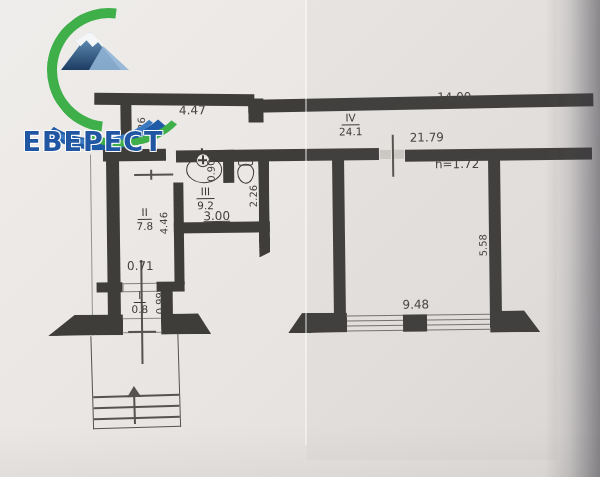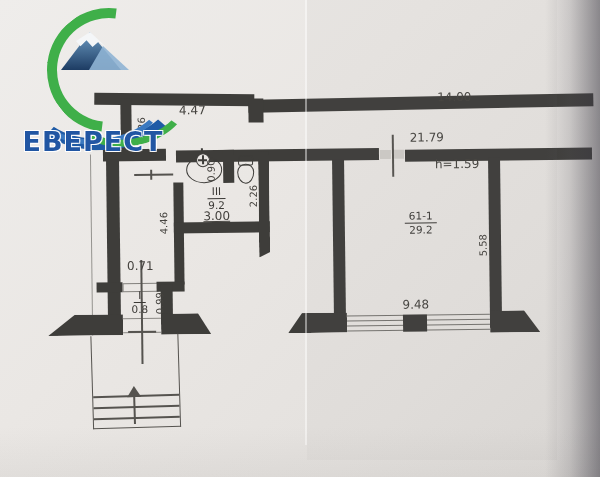--- a/index.html
+++ b/index.html
@@ -135,41 +135,45 @@
     <div class="tap"></div>
     <div class="spout"></div>
   </div>
   <div class="toilet-tank"></div>
   <div class="toilet-bowl"></div>
 
   <div class="dim" style="left:168px;top:102px;width:52px;">4.47</div>
   <div class="vdim" style="left:126px;top:121px;">1.26</div>
   <div class="dim" style="left:428px;top:92px;width:56px;">14.00</div>
   <div class="dim" style="left:400px;top:132px;width:56px;">21.79</div>
-  <div class="dim" style="left:428px;top:159px;width:60px;">h=1.59</div>
+  <div class="dim" style="left:428px;top:159px;width:60px;">h=1.72</div>
   <div class="vdim" style="left:195px;top:164px;">0.90</div>
   <div class="vdim" style="left:237px;top:190px;">2.26</div>
   <div class="dim" style="left:196px;top:208px;width:42px;text-decoration:underline;">3.00</div>
   <div class="vdim" style="left:147px;top:216px;">4.46</div>
   <div class="dim" style="left:117px;top:257px;width:46px;">0.71</div>
   <div class="vdim" style="left:142px;top:296px;">0.99</div>
   <div class="vdim" style="left:466px;top:242px;">5.58</div>
   <div class="dim" style="left:392px;top:299px;width:46px;">9.48</div>
 
-  <div class="room-label" style="left:195px;top:184px;width:44px;text-align:center;">
+  <div class="room-label" style="left:330px;top:112px;width:44px;">
+    <span class="num">IV</span>
+    <span class="area">24.1</span>
+  </div>
+  <div class="room-label" style="left:184px;top:184px;width:44px;text-align:center;">
     <span class="num">III</span>
     <span class="area">9.2</span>
+  </div>
+  <div class="room-label" style="left:123px;top:204px;width:44px;">
+    <span class="num">II</span>
+    <span class="area">7.8</span>
   </div>
   <div class="room-label" style="left:118px;top:287px;width:42px;">
     <span class="num">I</span>
     <span class="area">0.8</span>
-  </div>
-  <div class="room-label" style="left:397px;top:211px;width:48px;">
-    <span class="num">61-1</span>
-    <span class="area">29.2</span>
   </div>
 </div>
 
 <div class="logo">
   <div class="crescent"></div>
   <div class="blue-arc1"></div>
   <div class="blue-arc2"></div>
   <div class="green-arc"></div>
   <div class="m-back"></div>
   <div class="m-front"></div>

